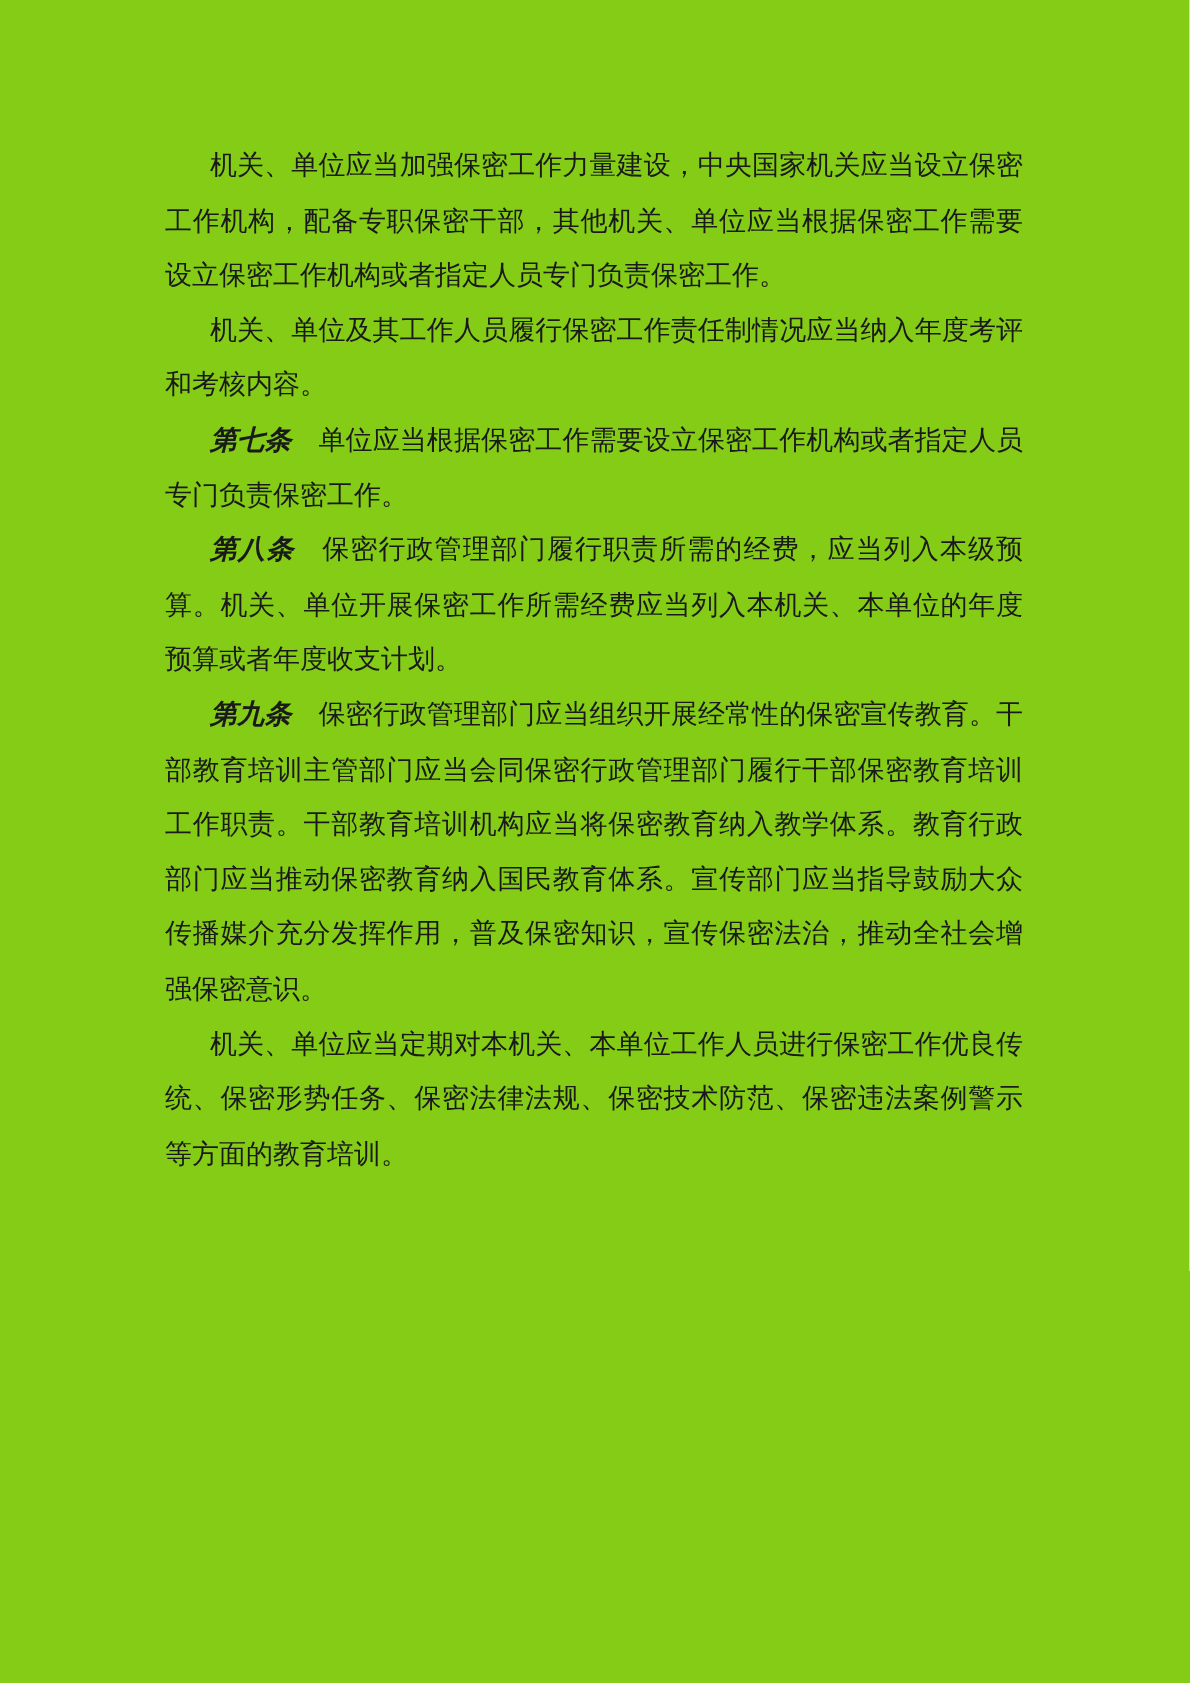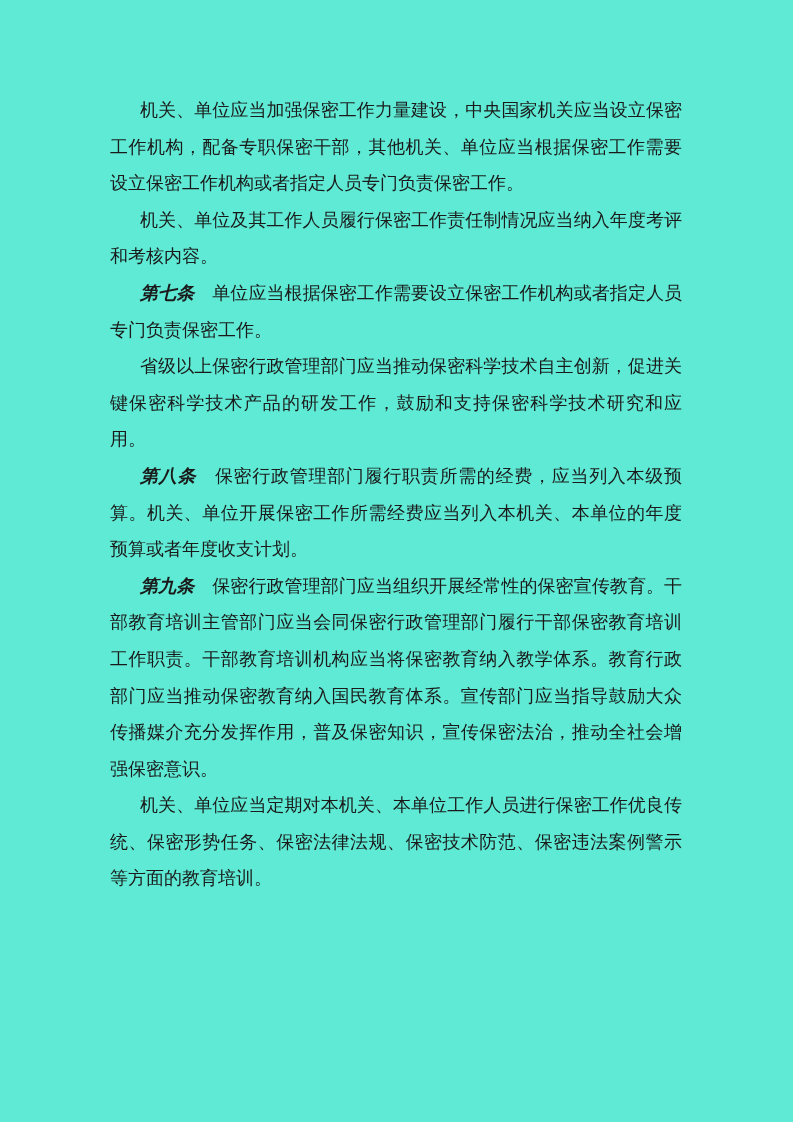--- a/index.html
+++ b/index.html
@@ -4,21 +4,21 @@
 <style>
   html, body {
     margin: 0;
     padding: 0;
     background: #ffffff;
   }
   .page {
     position: relative;
     width: 793px;
     height: 1122px;
-    background: #5eead4;
+    background: #84cc16;
     overflow: hidden;
   }
   .content {
     position: absolute;
     left: 110px;
     top: 92px;
     width: 572px;
     font-family: "Liberation Sans", "DejaVu Sans", sans-serif;
     font-size: 18px;
     line-height: 36.6px;
@@ -45,21 +45,20 @@
 
 <div class="page">
   <div class="content">
 
     <p class="para"><b class="term"></b><span>机关、单位应当加强保密工作力量建设，中央国家机关应当设立保密工作机构，配备专职保密干部，其他机关、单位应当根据保密工作需要设立保密工作机构或者指定人员专门负责保密工作。</span></p>
 
     <p class="para"><b class="term"></b><span>机关、单位及其工作人员履行保密工作责任制情况应当纳入年度考评和考核内容。</span></p>
 
     <p class="para"><b class="term">第七条</b><span>单位应当根据保密工作需要设立保密工作机构或者指定人员专门负责保密工作。</span></p>
 
-    <p class="para"><b class="term"></b><span>省级以上保密行政管理部门应当推动保密科学技术自主创新，促进关键保密科学技术产品的研发工作，鼓励和支持保密科学技术研究和应用。</span></p>
 
     <p class="para"><b class="term">第八条</b><span>保密行政管理部门履行职责所需的经费，应当列入本级预算。机关、单位开展保密工作所需经费应当列入本机关、本单位的年度预算或者年度收支计划。</span></p>
 
     <p class="para"><b class="term">第九条</b><span>保密行政管理部门应当组织开展经常性的保密宣传教育。干部教育培训主管部门应当会同保密行政管理部门履行干部保密教育培训工作职责。干部教育培训机构应当将保密教育纳入教学体系。教育行政部门应当推动保密教育纳入国民教育体系。宣传部门应当指导鼓励大众传播媒介充分发挥作用，普及保密知识，宣传保密法治，推动全社会增强保密意识。</span></p>
 
     <p class="para"><b class="term"></b><span>机关、单位应当定期对本机关、本单位工作人员进行保密工作优良传统、保密形势任务、保密法律法规、保密技术防范、保密违法案例警示等方面的教育培训。</span></p>
 
 
 
   </div>

